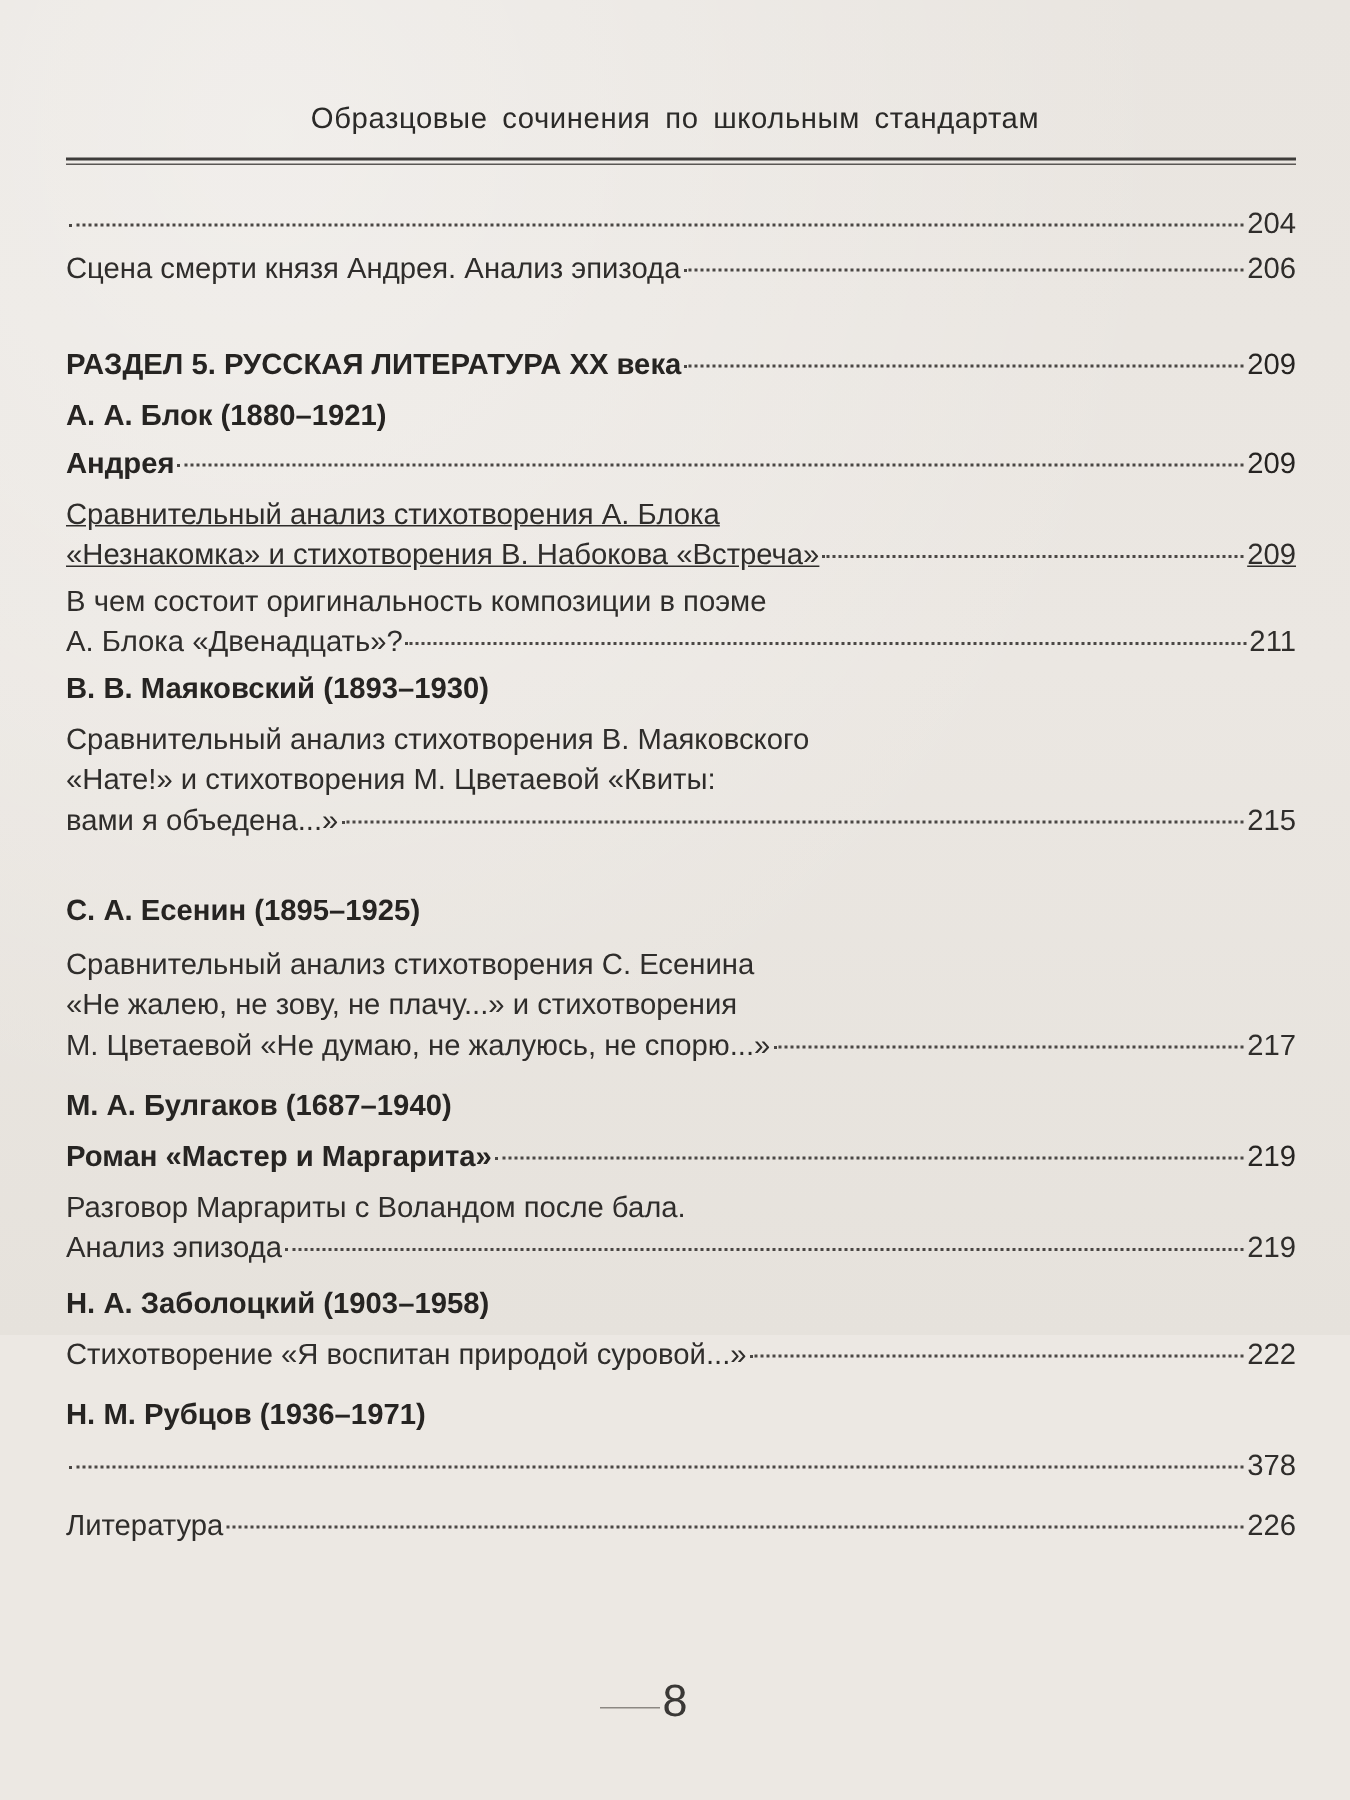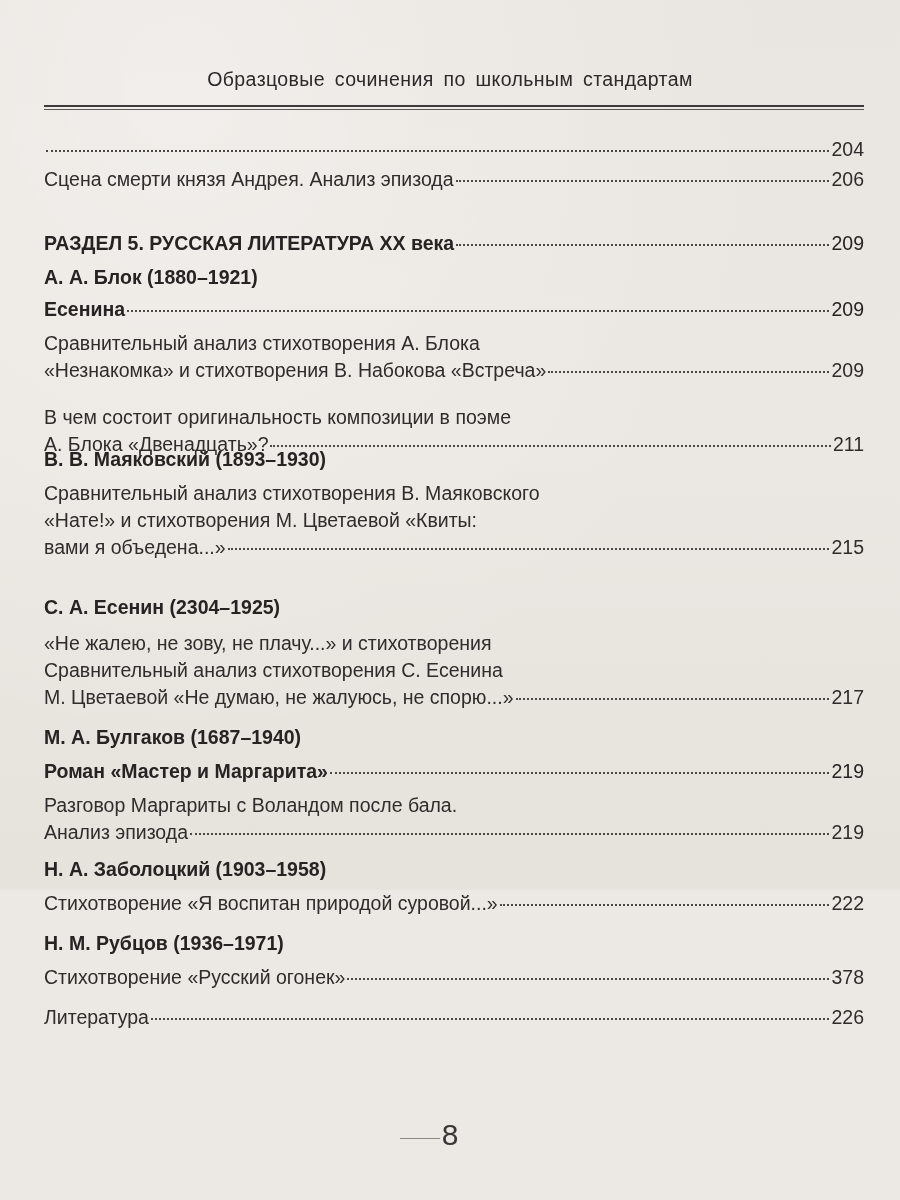--- a/index.html
+++ b/index.html
@@ -78,36 +78,36 @@
           <span class="pg">209</span>
         </div>
       </div>
       <div class="row bold" style="top: 134px;">
         <div class="line">
           <span class="txt">А. А. Блок (1880–1921)</span>
         </div>
       </div>
       <div class="row bold" style="top: 166px;">
         <div class="line">
-          <span class="txt">Есенина</span>
+          <span class="txt">Андрея</span>
           <span class="dots"></span>
           <span class="pg">209</span>
         </div>
       </div>
-      <div class="row" style="top: 200px;">
+      <div class="row" style="top: 200px; text-decoration: underline;">
         <div class="line">
           <span class="txt">Сравнительный анализ стихотворения А. Блока</span>
         </div>
         <div class="line">
           <span class="txt">«Незнакомка» и стихотворения В. Набокова «Встреча»</span>
           <span class="dots"></span>
           <span class="pg">209</span>
         </div>
       </div>
-      <div class="row" style="top: 274px;">
+      <div class="row" style="top: 258px;">
         <div class="line">
           <span class="txt">В чем состоит оригинальность композиции в поэме</span>
         </div>
         <div class="line">
           <span class="txt">А. Блока «Двенадцать»?</span>
           <span class="dots"></span>
           <span class="pg">211</span>
         </div>
       </div>
       <div class="row bold" style="top: 316px;">
@@ -123,31 +123,31 @@
           <span class="txt">«Нате!» и стихотворения М. Цветаевой «Квиты:</span>
         </div>
         <div class="line">
           <span class="txt">вами я объедена...»</span>
           <span class="dots"></span>
           <span class="pg">215</span>
         </div>
       </div>
       <div class="row bold" style="top: 464px;">
         <div class="line">
-          <span class="txt">С. А. Есенин (2304–1925)</span>
+          <span class="txt">С. А. Есенин (1895–1925)</span>
         </div>
       </div>
       <div class="row" style="top: 500px;">
         <div class="line">
+          <span class="txt">Сравнительный анализ стихотворения С. Есенина</span>
+        </div>
+        <div class="line">
           <span class="txt">«Не жалею, не зову, не плачу...» и стихотворения</span>
         </div>
         <div class="line">
-          <span class="txt">Сравнительный анализ стихотворения С. Есенина</span>
-        </div>
-        <div class="line">
           <span class="txt">М. Цветаевой «Не думаю, не жалуюсь, не спорю...»</span>
           <span class="dots"></span>
           <span class="pg">217</span>
         </div>
       </div>
       <div class="row bold" style="top: 594px;">
         <div class="line">
           <span class="txt">М. А. Булгаков (1687–1940)</span>
         </div>
       </div>
@@ -180,21 +180,20 @@
           <span class="pg">222</span>
         </div>
       </div>
       <div class="row bold" style="top: 800px;">
         <div class="line">
           <span class="txt">Н. М. Рубцов (1936–1971)</span>
         </div>
       </div>
       <div class="row" style="top: 834px;">
         <div class="line">
-          <span class="txt">Стихотворение «Русский огонек»</span>
           <span class="dots"></span>
           <span class="pg">378</span>
         </div>
       </div>
       <div class="row" style="top: 874px;">
         <div class="line">
           <span class="txt">Литература</span>
           <span class="dots"></span>
           <span class="pg">226</span>
         </div>

